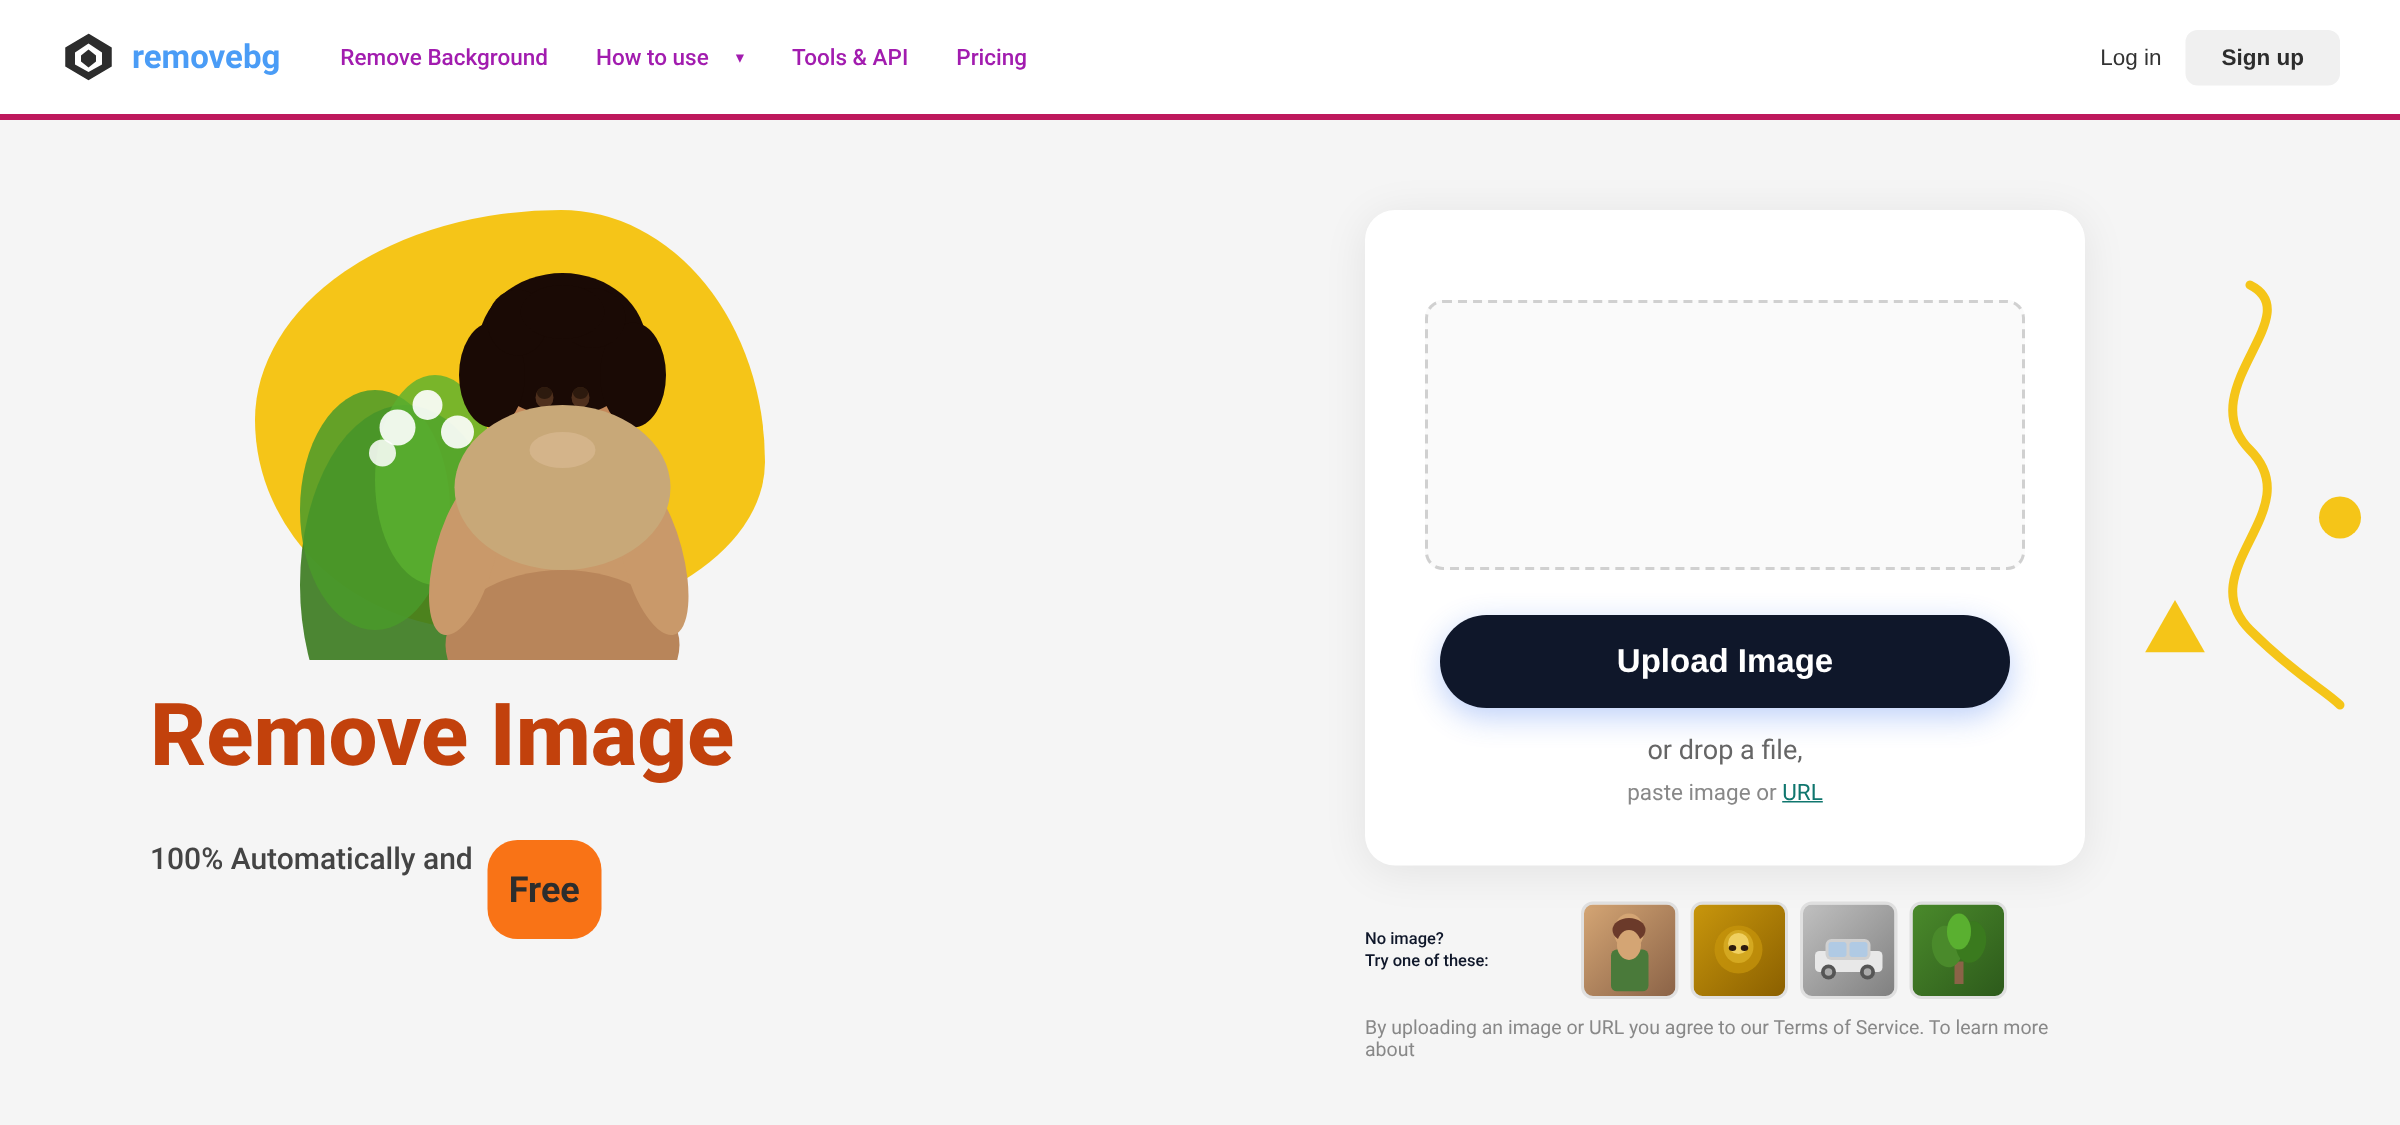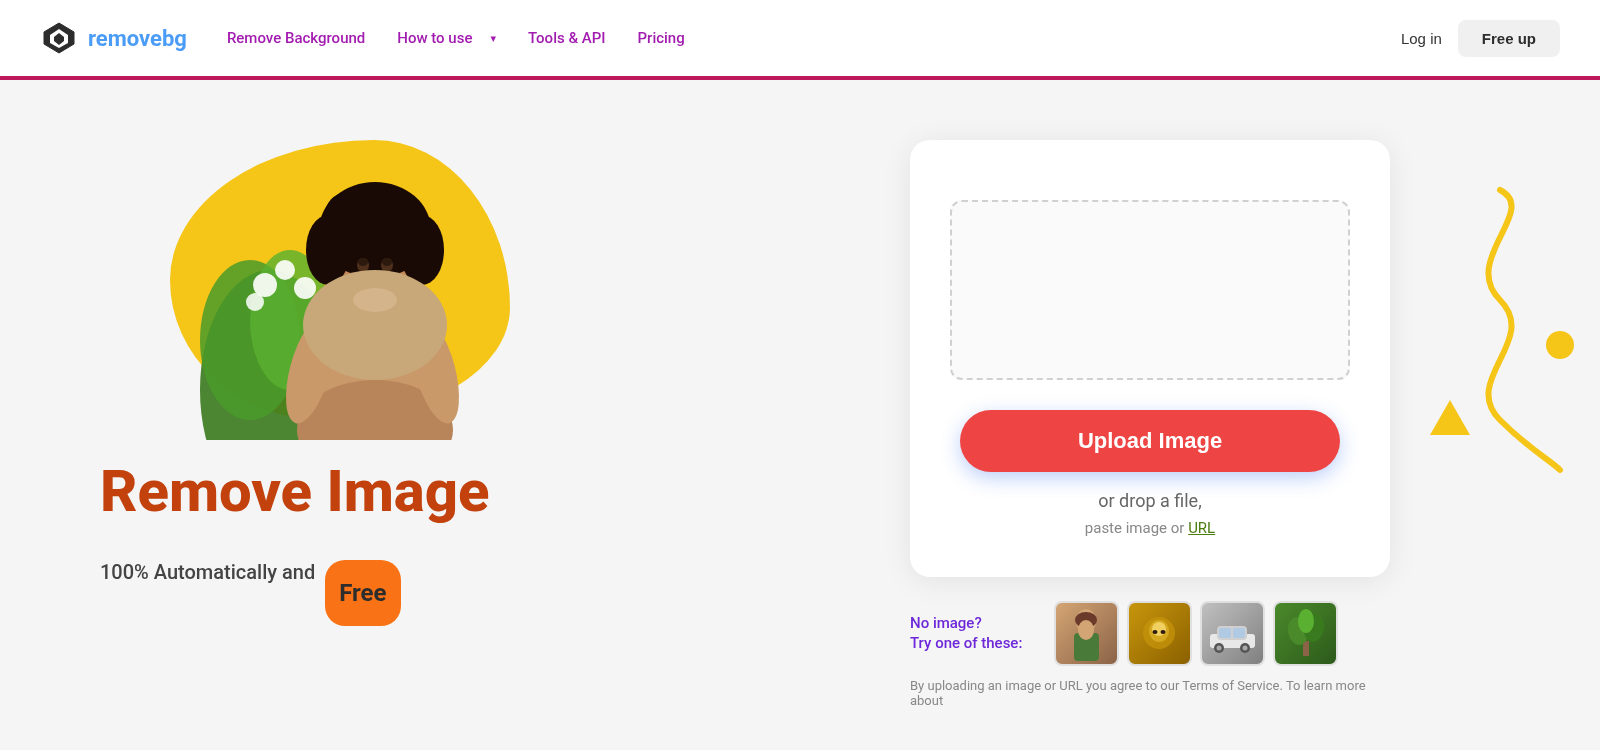--- a/index.html
+++ b/index.html
@@ -72,36 +72,36 @@
       position: relative;
     }
     .upload-inner-area {
       width: 100%; height: 180px; border-radius: 12px;
       border: 2px dashed #d0d0d0;
       margin-bottom: 30px;
       display: flex; align-items: center; justify-content: center;
       background: #fafafa;
     }
     .btn-upload {
-      background: #ef4444; color: #fff;
+      background: #0f172a; color: #fff;
       border: none; border-radius: 50px;
       padding: 18px 60px; font-size: 22px; font-weight: 700;
       cursor: pointer; width: 380px;
       box-shadow: 0 6px 20px rgba(37,99,235,0.3);
     }
     .drop-text { font-size: 18px; color: #666; margin-top: 18px; }
     .paste-text { font-size: 15px; color: #888; margin-top: 8px; }
-    .paste-url { color: #4d7c0f; text-decoration: underline; cursor: pointer; }
+    .paste-url { color: #0f766e; text-decoration: underline; cursor: pointer; }
 
     
     .sample-section {
       display: flex; align-items: center; gap: 14px;
       margin-top: 24px; width: 480px;
     }
-    .sample-label { font-size: 15px; color: #6d28d9; font-weight: 500; min-width: 130px; line-height: 1.3; }
+    .sample-label { font-size: 11px; color: #0f172a; font-weight: 500; min-width: 130px; line-height: 1.3; }
     .sample-images { display: flex; gap: 8px; }
     .sample-img {
       width: 65px; height: 65px; border-radius: 8px;
       cursor: pointer; border: 2px solid #e0e0e0;
       overflow: hidden; display: flex; align-items: center; justify-content: center;
       font-size: 28px;
     }
     .sample-img-1 { background: linear-gradient(135deg, #d4a574, #8b6347); }
     .sample-img-2 { background: linear-gradient(135deg, #c8960c, #8b6000); }
     .sample-img-3 { background: linear-gradient(135deg, #c0c0c0, #808080); }
@@ -142,21 +142,21 @@
         <span>How to use</span>
         <span class="chevron">▾</span>
       </a>
       <a class="nav-link">Tools &amp; API</a>
       <a class="nav-link">Pricing</a>
     </div>
   </div>
 
   <div class="navbar-right">
     <button class="btn-login">Log in</button>
-    <button class="btn-signup">Free up</button>
+    <button class="btn-signup">Sign up</button>
   </div>
 </nav>
 
 <main class="main-content">
 
   <div class="left-side">
 
     <div class="hero-image-container">
       <div class="yellow-blob"></div>
 

